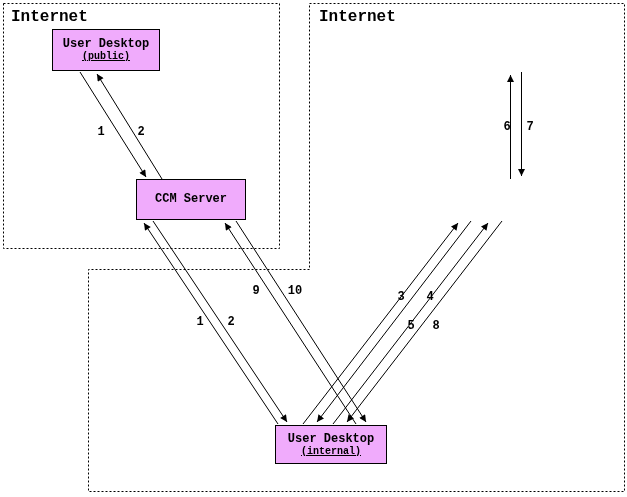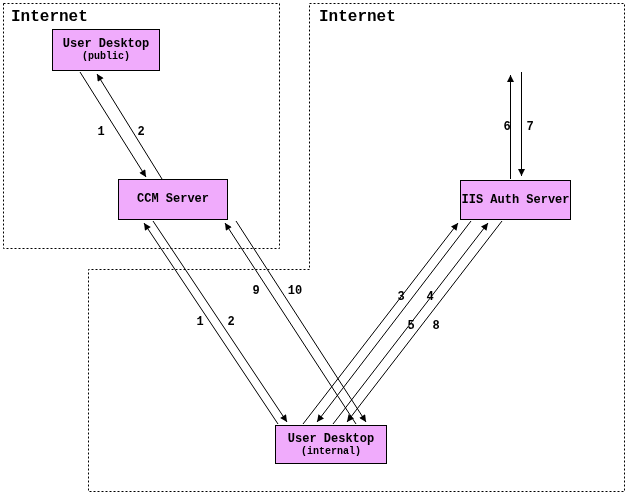--- a/index.html
+++ b/index.html
@@ -35,20 +35,21 @@
     line-height: 13px;
     white-space: nowrap;
     color: #000;
   }
   .node-sub {
     font-size: 10px;
     font-weight: bold;
     line-height: 11px;
     white-space: nowrap;
     color: #000;
+    text-decoration: underline;
   }
   .zone-label {
     position: absolute;
     font-size: 16px;
     font-weight: bold;
     color: #000;
     z-index: 2;
     white-space: nowrap;
   }
   .num {
@@ -96,28 +97,25 @@
   </svg>
 
   <span class="zone-label" style="left:11px; top:8px;">Internet</span>
   <span class="zone-label" style="left:319px; top:8px;">Internet</span>
 
   <div class="node" style="left:52px; top:29px; width:108px; height:42px;">
     <div class="node-title">User Desktop</div>
     <div class="node-sub">(public)</div>
   </div>
 
-  <div class="node" style="left:118px; top:179px; width:110px; height:41px;">
+  <div class="node" style="left:136px; top:179px; width:110px; height:41px;">
     <div class="node-title">CCM Server</div>
   </div>
 
 
-  <div class="node" style="left:460px; top:180px; width:111px; height:40px;">
-    <div class="node-title">IIS Auth Server</div>
-  </div>
 
   <div class="node" style="left:275px; top:425px; width:112px; height:39px;">
     <div class="node-title">User Desktop</div>
     <div class="node-sub">(internal)</div>
   </div>
 
   <span class="num" style="left:101px; top:132px;">1</span>
   <span class="num" style="left:141px; top:132px;">2</span>
 
   <span class="num" style="left:200px; top:322px;">1</span>

